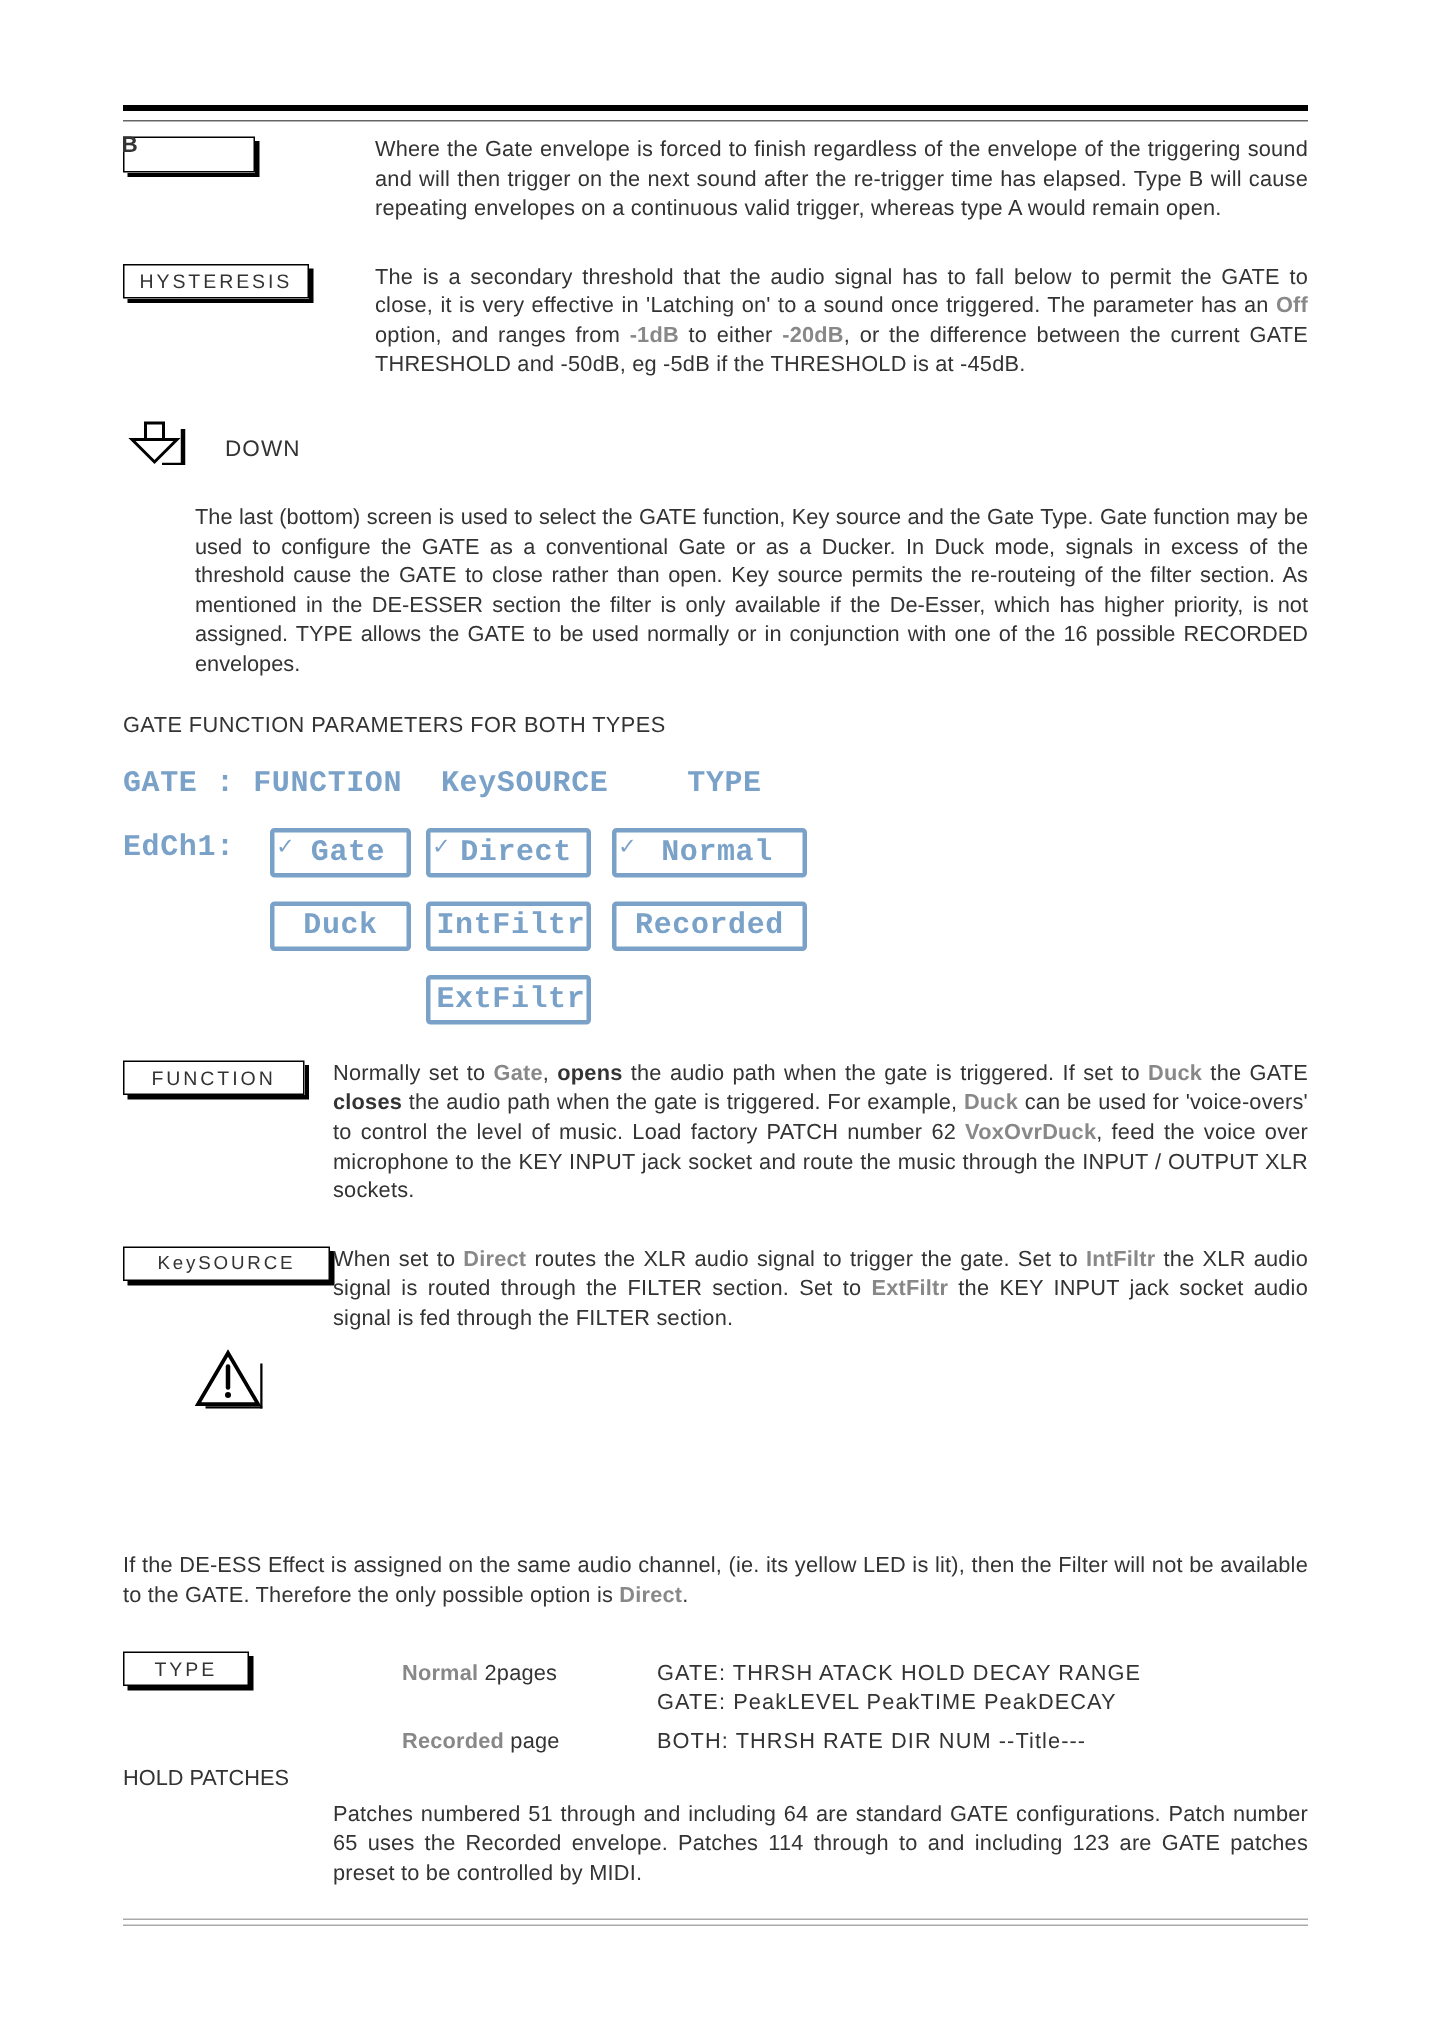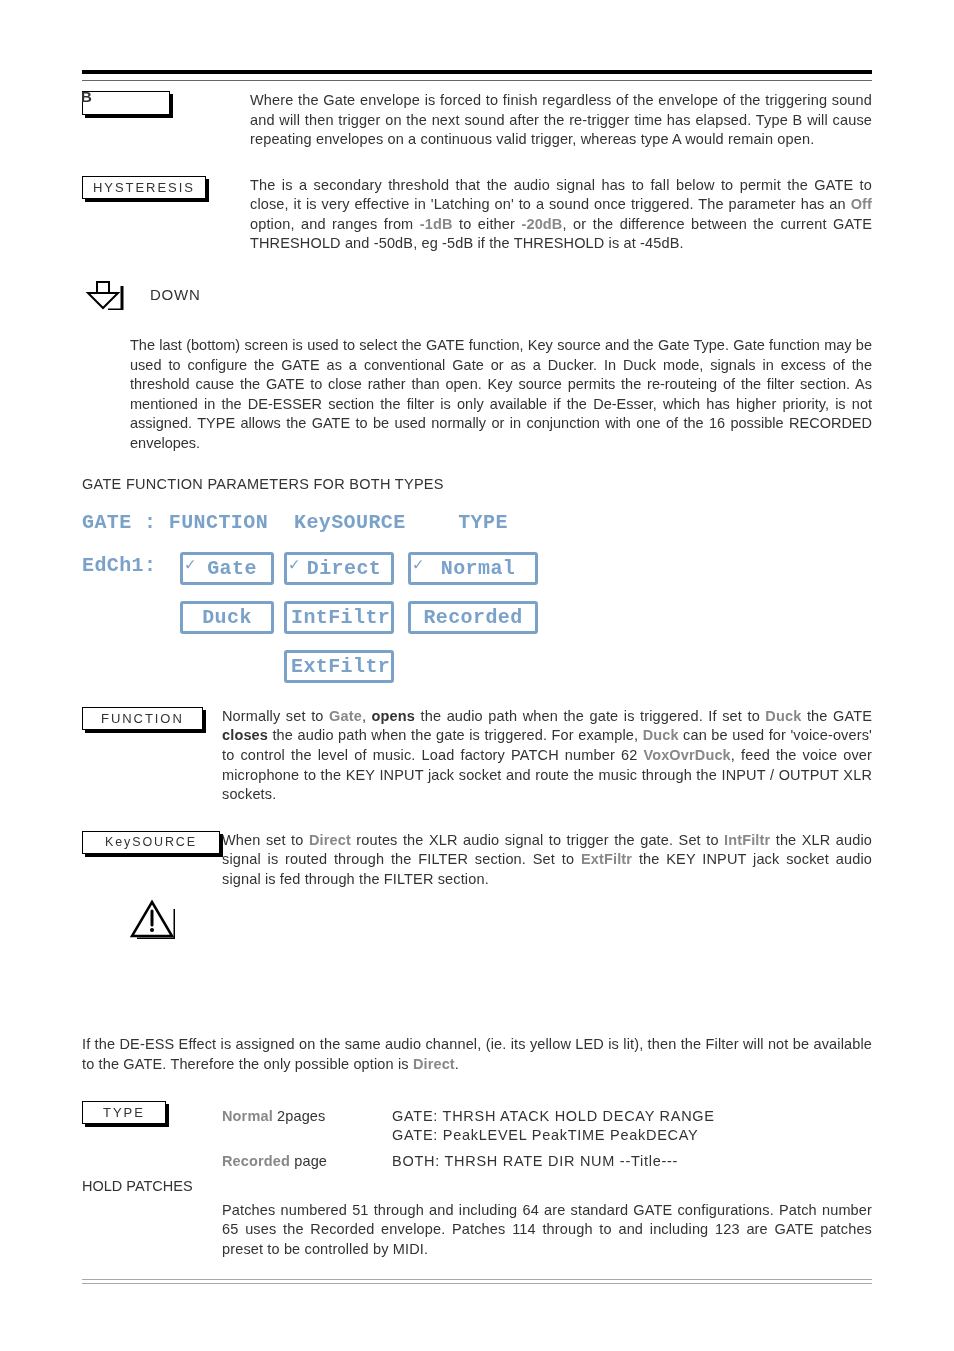--- a/index.html
+++ b/index.html
@@ -40,21 +40,21 @@
   }
   .boxlabel-b { position: relative; padding-left: 10px; padding-right: 70px; }
   .boxlabel-b .bletter {
     position: absolute; left: -2px; top: -5px;
     font-weight: bold; font-size: 15px;
   }
   .boxlabel-sm { padding: 2px 18px; }
   .boxlabel-smer { padding: 2px 22px; font-size: 12.5px; }
 
   
-  .down-arrow-wrap { display:flex; align-items:center; margin-top:26px; }
+  .down-arrow-wrap { display:flex; align-items:flex-end; margin-top:26px; }
   .down-arrow-wrap svg { flex:0 0 auto; }
   .down-label { margin-left: 24px; font-size: 15px; letter-spacing: .05em; }
 
   
   .fullpara { text-align: justify; margin-top: 26px; margin-left: 48px; }
 
   
   .heading { font-size: 14.5px; letter-spacing: .02em; margin-top: 22px; }
 
   
@@ -85,21 +85,21 @@
   .lcd .o2 { width: 94px; }
   .lcd .o3 { width: 110px; }
   .lcd .o4 { width: 130px; }
 
   
   .warn-tri {
     display:flex; justify-content:center; margin-top:4px;
   }
 
   
-  .pages-line { display:flex; margin-top:6px; }
+  .pages-line { display:flex; margin-top:6px;margin-left:46px; }
   .pages-label { width:170px; flex:0 0 170px; }
   .pages-text  { flex:1; letter-spacing:.05em; }
   .gbold { color:#888; font-weight:600; }
   .bold { font-weight:bold; }
 
 </style>
 </head>
 <body>
 
 <div class="page">

